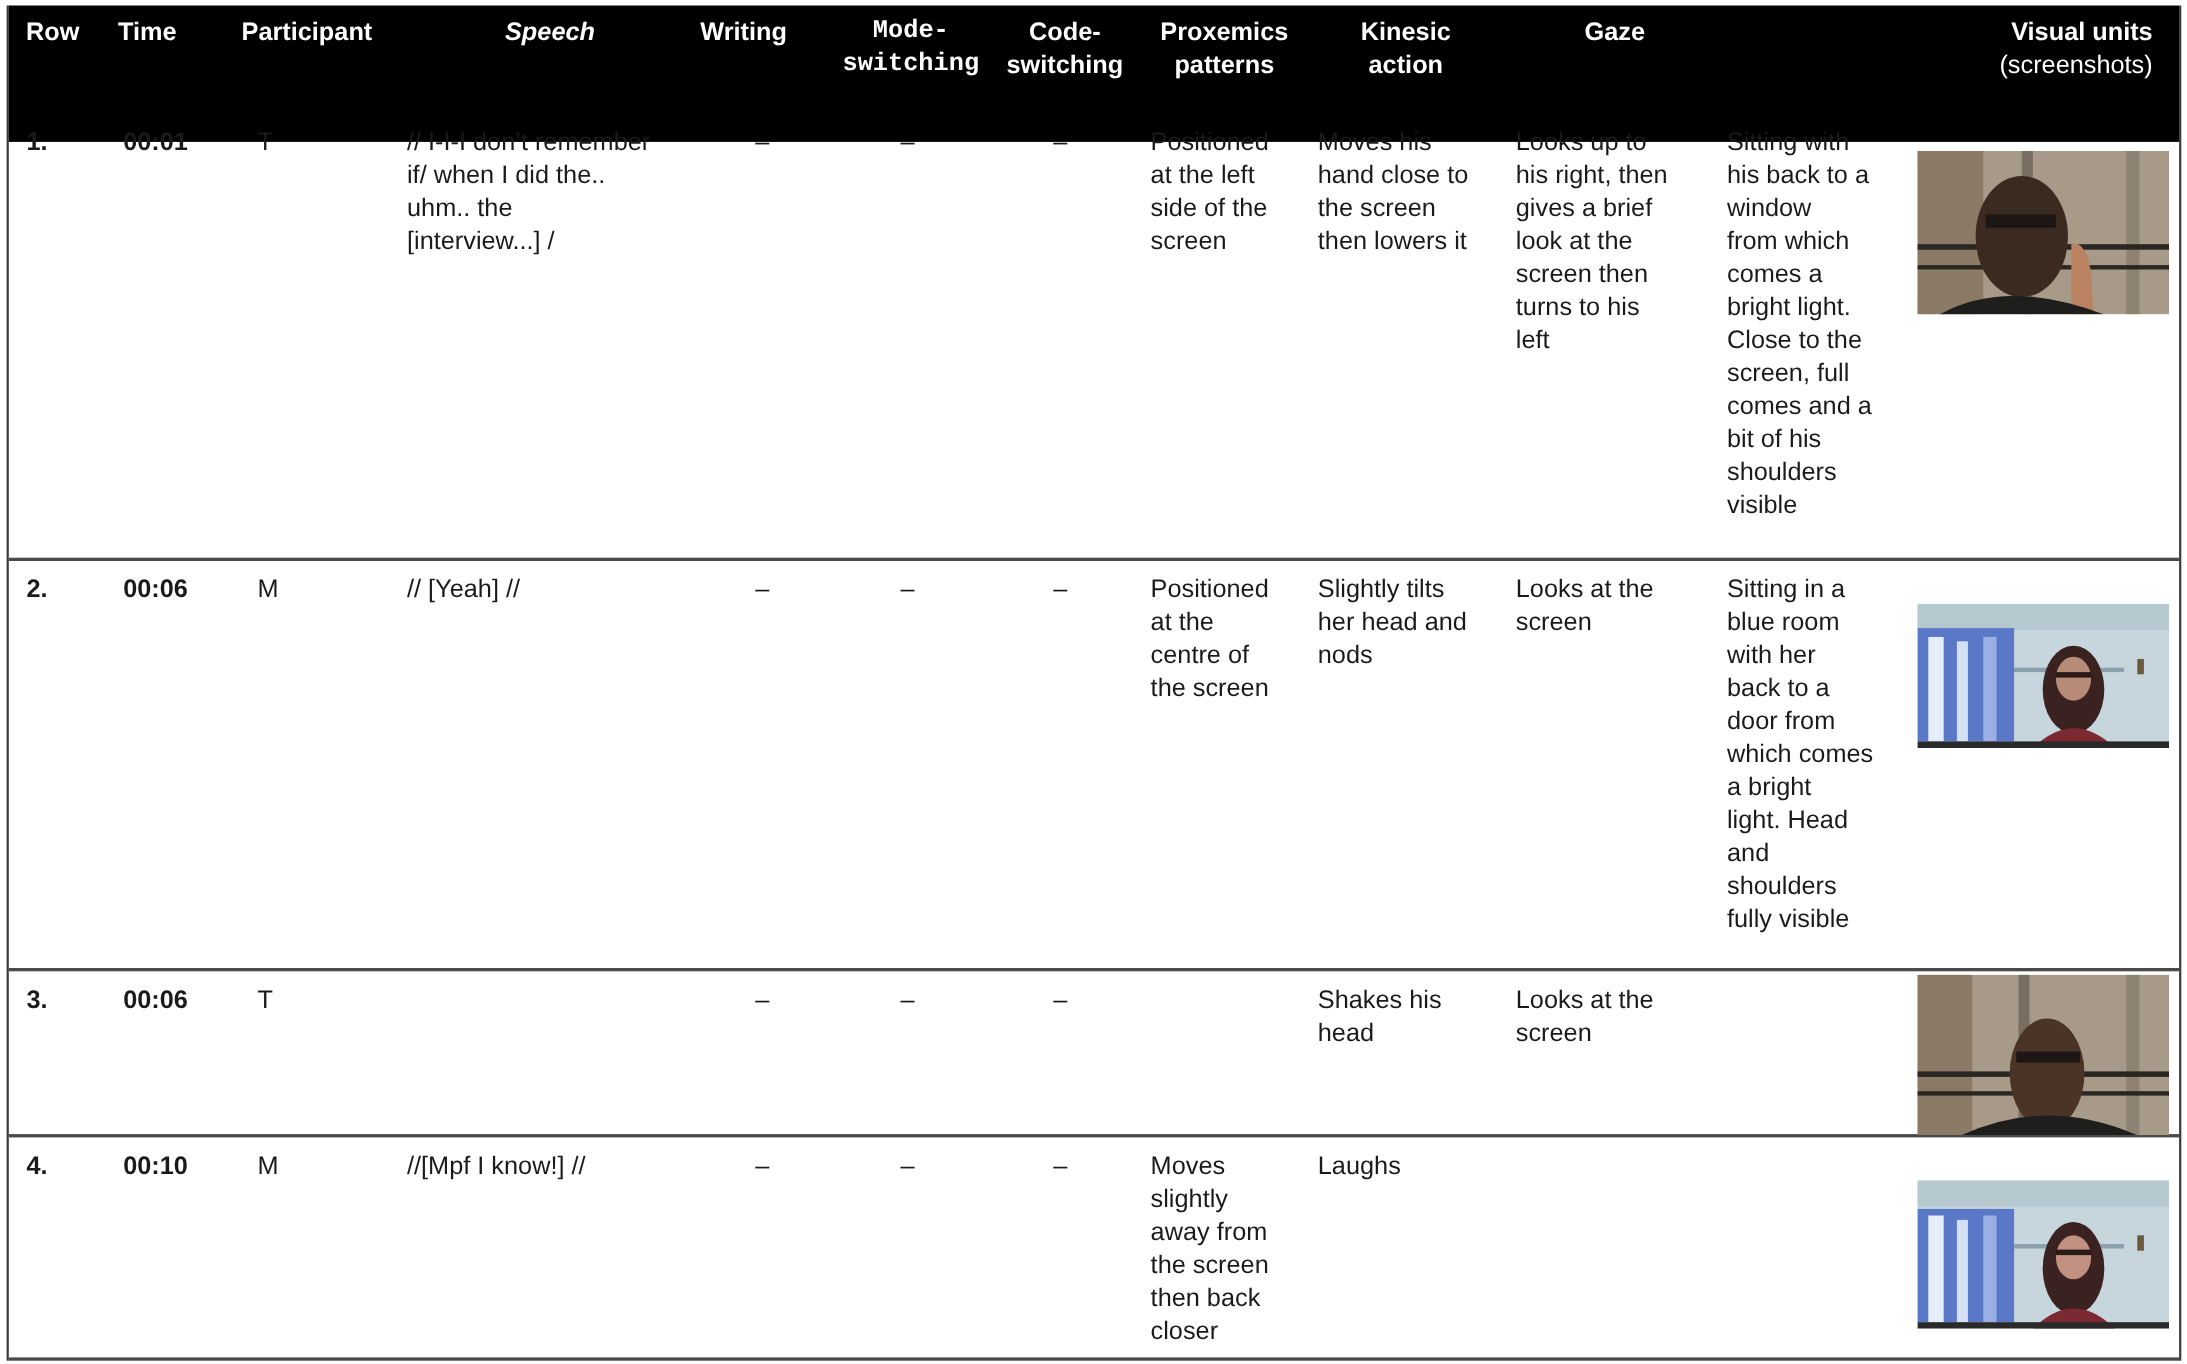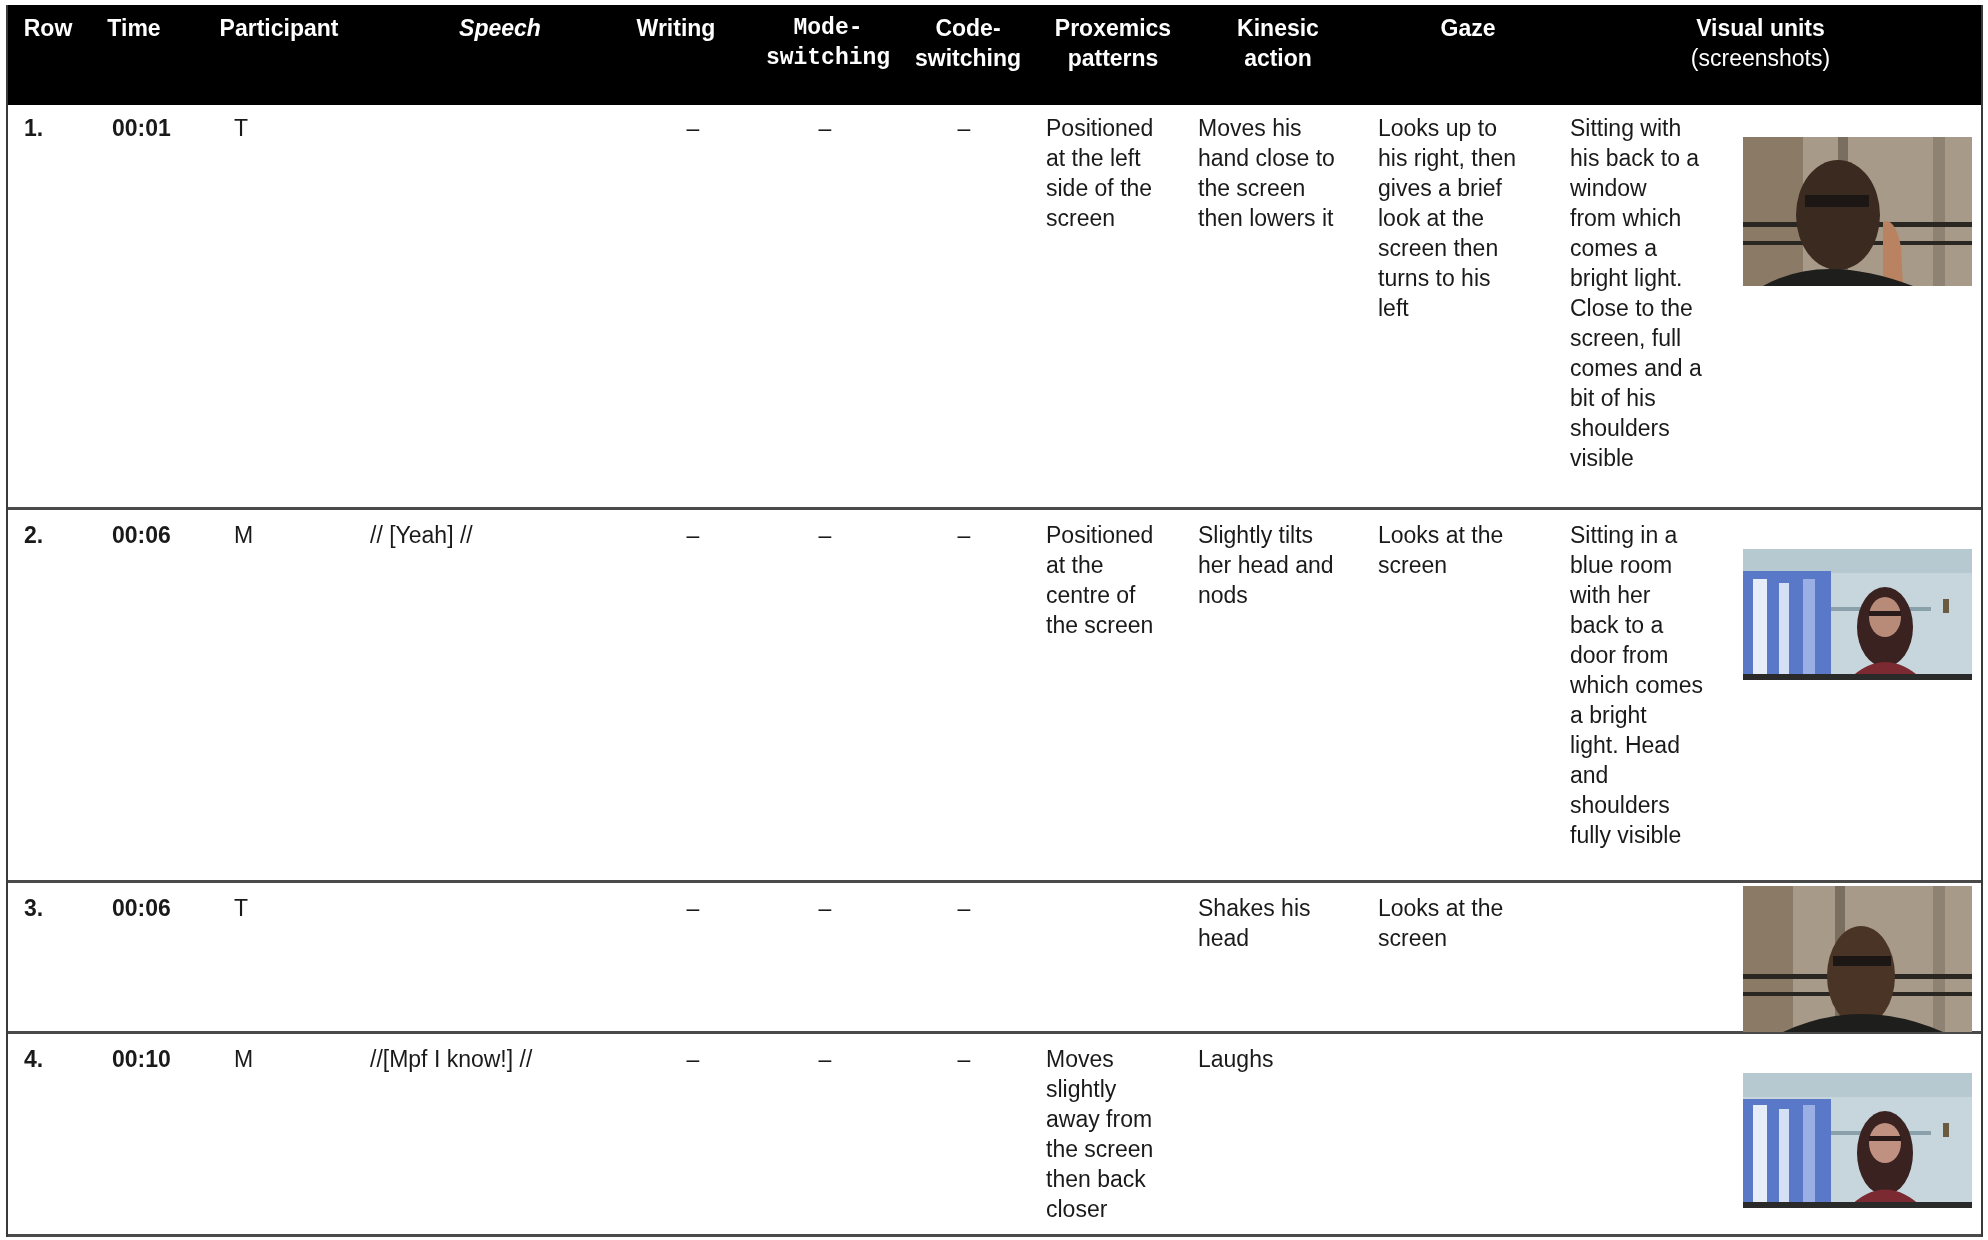--- a/index.html
+++ b/index.html
@@ -1,20 +1,20 @@
 <!DOCTYPE html>
 <html><head>
 <meta charset="utf-8">
 <style>
   html, body { margin: 0; padding: 0; background: #ffffff; }
   body { width: 1988px; height: 1240px; position: relative; overflow: hidden;
          font-family: "Liberation Sans", sans-serif; color: #1a1a1a; }
   .table { position: absolute; left: 6px; top: 5px; width: 1977px; height: 1232px;
            border-left: 2px solid #3a3a3a; border-right: 2px solid #3a3a3a; box-sizing: border-box; }
-  .header { position: absolute; left: 0; top: 0; width: 100%; height: 100px; background: #000; }
+  .header { position: absolute; left: 0; top: 0; width: 100%; height: 124px; background: #000; }
   .hcell { position: absolute; top: 8px; color: #fff; font-size: 23px; line-height: 30px; text-align: center; }
   .hcell .b { font-weight: bold; display: block; }
   .hcell .n { font-weight: normal; display: block; }
   .row { position: absolute; left: 0; width: 100%; border-bottom: 3px solid #4a4a4a; box-sizing: border-box; }
   .cell { position: absolute; top: 10px; font-size: 23px; line-height: 30px; }
   .num { font-weight: bold; }
   .dash { text-align: center; width: 40px; }
   .shot { position: absolute; left: 1735px; width: 229px; overflow: hidden; }
   .shot svg { display: block; width: 100%; height: 100%; }
 </style>
@@ -51,30 +51,36 @@
       <span class="b">Proxemics</span>
       <span class="b">patterns</span>
     </div>
     <div class="hcell" style="left:1195px;width:150px;">
       <span class="b">Kinesic</span>
       <span class="b">action</span>
     </div>
     <div class="hcell" style="left:1370px;width:180px;">
       <span class="b">Gaze</span>
     </div>
-    <div class="hcell" style="left:1645px;width:215px;">
+    <div class="hcell" style="left:1734px;width:215px;text-align:right;">
       <span class="b">Visual units</span>
       <span class="n">(screenshots)</span>
     </div>
   </div>
 
   <div class="row" style="top:98px;height:407px;">
     <div class="cell num" style="left:16px;">1.</div>
     <div class="cell num" style="left:104px;">00:01</div>
     <div class="cell" style="left:226px;">T</div>
+    <div class="cell" style="left:362px;">
+      <div>// I-I-I don’t remember</div>
+      <div>if/ when I did the..</div>
+      <div>uhm.. the</div>
+      <div>[interview...] /</div>
+    </div>
     <div class="cell dash" style="left:665px;">–</div>
     <div class="cell dash" style="left:797px;">–</div>
     <div class="cell dash" style="left:936px;">–</div>
     <div class="cell" style="left:1038px;">
       <div>Positioned</div>
       <div>at the left</div>
       <div>side of the</div>
       <div>screen</div>
     </div>
     <div class="cell" style="left:1190px;">

